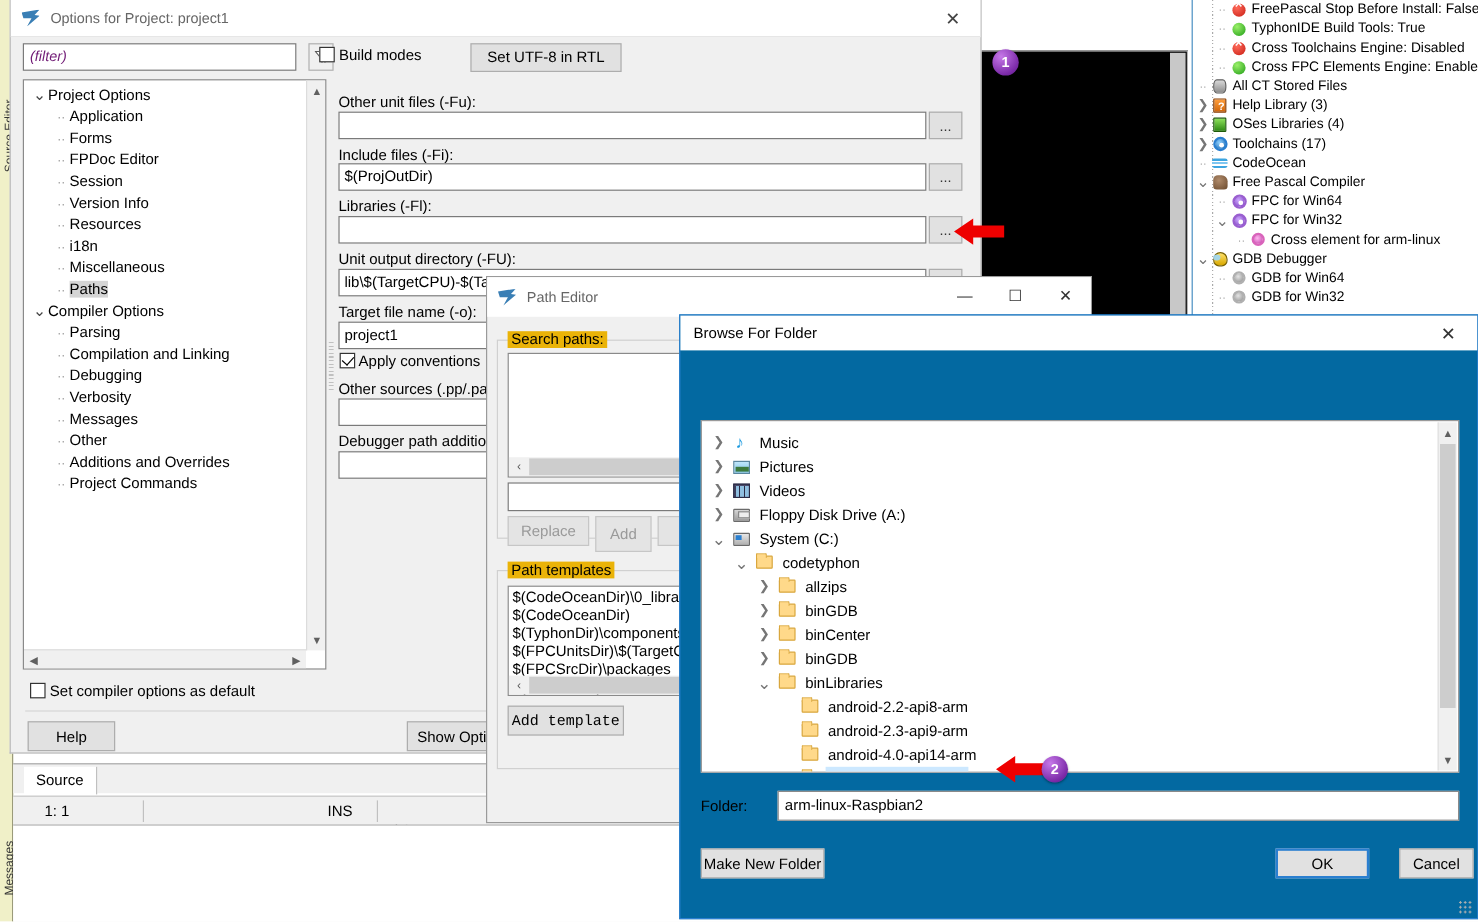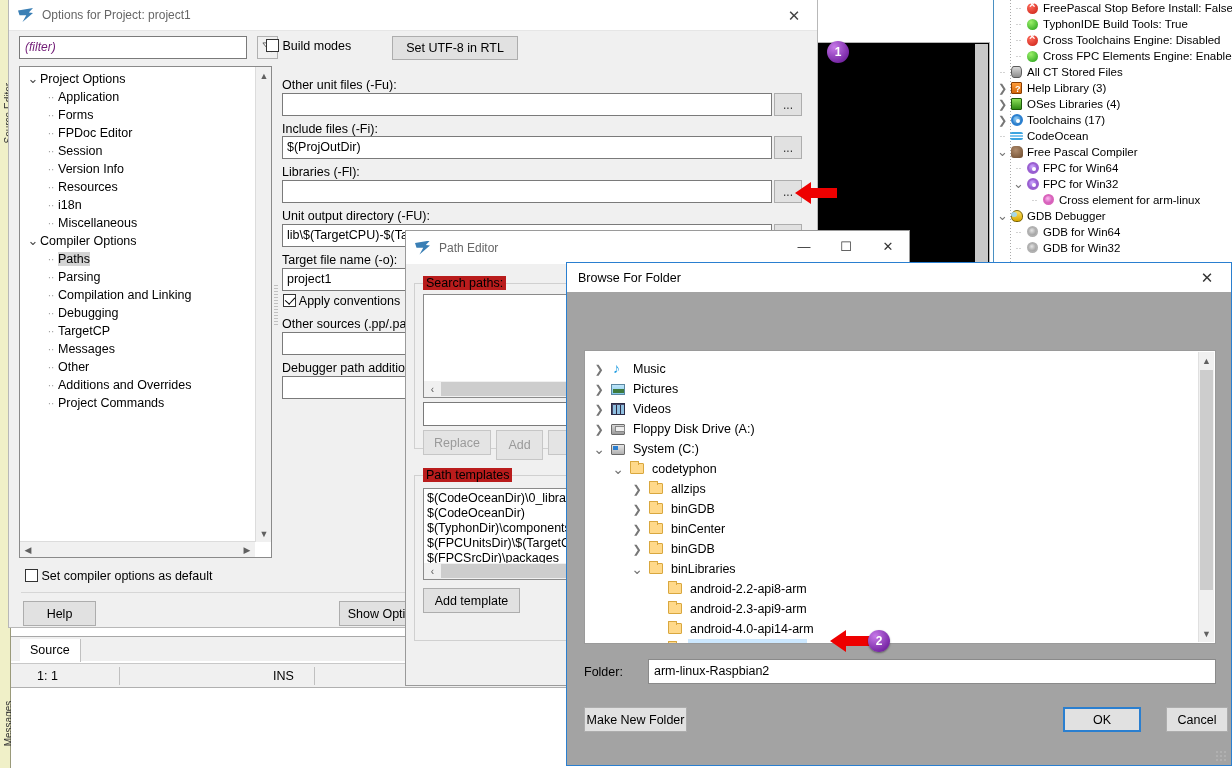--- a/index.html
+++ b/index.html
@@ -208,32 +208,32 @@
   .pe-win {
     left:405px; top:230px; width:505px; height:456px;
     background:#f0f0f0; border:1px solid #9a9a9a;
   }
   .pe-title { height:33px; background:#fff; display:flex; align-items:center; position:relative; }
   .pe-ctrls { position:absolute; right:0; top:0; height:32px; display:flex; }
   .group {
     position:absolute; border:1px solid #d0d0d0;
   }
   .group-cap {
-    position:absolute; top:-8px; left:8px; background:#b91c1c; padding:0 3px; font-size:12.5px;
+    position:absolute; top:-8px; left:8px; background:#eab308; padding:0 3px; font-size:12.5px;
   }
   .listbox { position:absolute; background:#fff; border:1px solid #8a8a8a; overflow:hidden; }
   .hsb { position:absolute; left:0; bottom:0; height:16px; right:0; background:#f0f0f0; display:flex; align-items:center; }
   .hsb-left { width:17px; text-align:center; color:#555; font-size:10px; }
   .hsb-thumb { height:14px; background:#cdcdcd; }
   .pt-row { font-size:12.5px; line-height:15px; white-space:nowrap; padding-left:3px; }
 
   
   .bff-win {
     left:566px; top:262px; width:666px; height:504px;
-    background:#a3a3a3; border:1px solid #2a7fd0;
+    background:#0369a1; border:1px solid #2a7fd0;
   }
   .bff-title { height:29px; background:#fff; display:flex; align-items:center; position:relative; padding-left:11px; font-size:12.5px;}
   .bff-x { position:absolute; right:8px; top:0; width:32px; height:29px; display:flex; align-items:center; justify-content:center; font-size:15px; color:#333;}
   .bff-tree {
     position:absolute; left:17px; top:87px; width:632px; height:294px;
     background:#fff; border:1px solid #9a9a9a; overflow:hidden;
   }
   .bff-row { height:20px; line-height:20px; display:flex; align-items:center; white-space:nowrap; font-size:12.5px; }
   .bff-exp { width:20px; flex:0 0 20px; text-align:center; color:#767676; font-size:11px; }
   .bff-ico { width:18px; height:16px; flex:0 0 18px; margin-right:4px; position:relative; }
@@ -467,26 +467,26 @@
       <div id="ot-rows" style="position:absolute;left:0;top:3px;right:17px;">
           <div class="ot-row" style="padding-left: 6px;"><span class="ot-chev" style="font-size: 13px;">⌄</span><span class="lbl">Project Options</span></div>
           <div class="ot-row" style="padding-left: 24px;"><span class="ot-chev dash">··</span><span class="lbl">Application</span></div>
           <div class="ot-row" style="padding-left: 24px;"><span class="ot-chev dash">··</span><span class="lbl">Forms</span></div>
           <div class="ot-row" style="padding-left: 24px;"><span class="ot-chev dash">··</span><span class="lbl">FPDoc Editor</span></div>
           <div class="ot-row" style="padding-left: 24px;"><span class="ot-chev dash">··</span><span class="lbl">Session</span></div>
           <div class="ot-row" style="padding-left: 24px;"><span class="ot-chev dash">··</span><span class="lbl">Version Info</span></div>
           <div class="ot-row" style="padding-left: 24px;"><span class="ot-chev dash">··</span><span class="lbl">Resources</span></div>
           <div class="ot-row" style="padding-left: 24px;"><span class="ot-chev dash">··</span><span class="lbl">i18n</span></div>
           <div class="ot-row" style="padding-left: 24px;"><span class="ot-chev dash">··</span><span class="lbl">Miscellaneous</span></div>
+          <div class="ot-row sel" style="padding-left: 24px;"><span class="ot-chev dash">··</span><span class="lbl">Paths</span></div>
           <div class="ot-row" style="padding-left: 6px;"><span class="ot-chev" style="font-size: 13px;">⌄</span><span class="lbl">Compiler Options</span></div>
-          <div class="ot-row sel" style="padding-left: 24px;"><span class="ot-chev dash">··</span><span class="lbl">Paths</span></div>
           <div class="ot-row" style="padding-left: 24px;"><span class="ot-chev dash">··</span><span class="lbl">Parsing</span></div>
           <div class="ot-row" style="padding-left: 24px;"><span class="ot-chev dash">··</span><span class="lbl">Compilation and Linking</span></div>
           <div class="ot-row" style="padding-left: 24px;"><span class="ot-chev dash">··</span><span class="lbl">Debugging</span></div>
-          <div class="ot-row" style="padding-left: 24px;"><span class="ot-chev dash">··</span><span class="lbl">TargetCP</span></div>
+          <div class="ot-row" style="padding-left: 24px;"><span class="ot-chev dash">··</span><span class="lbl">Verbosity</span></div>
           <div class="ot-row" style="padding-left: 24px;"><span class="ot-chev dash">··</span><span class="lbl">Messages</span></div>
           <div class="ot-row" style="padding-left: 24px;"><span class="ot-chev dash">··</span><span class="lbl">Other</span></div>
           <div class="ot-row" style="padding-left: 24px;"><span class="ot-chev dash">··</span><span class="lbl">Additions and Overrides</span></div>
           <div class="ot-row" style="padding-left: 24px;"><span class="ot-chev dash">··</span><span class="lbl">Project Commands</span></div>
         </div>
       <div class="ot-scroll">
         <div class="ot-arrow">▲</div>
         <div class="ot-arrow" style="position:absolute;bottom:0;">▼</div>
       </div>
       <div class="ot-hscroll">
@@ -572,21 +572,21 @@
             <div class="pt-row">$(TyphonDir)\components</div>
             <div class="pt-row">$(FPCUnitsDir)\$(TargetCP</div>
             <div class="pt-row">$(FPCSrcDir)\packages</div>
             <div class="pt-row">$(FPCBinDir)</div>
           </div>
         <div class="hsb">
           <div class="hsb-left">‹</div>
           <div class="hsb-thumb" style="width:440px;"></div>
         </div>
       </div>
-      <div class="btn" style="position:absolute; left:8px; top:112px; width:97px; height:25px;">Add template</div>
+      <div class="btn" style="position:absolute; left:8px; top:112px; width:97px; height:25px;font-family:Liberation Mono, monospace;">Add template</div>
     </div>
     <div class="grip2"></div>
   </div>
 
   <div class="win bff-win">
     <div class="bff-title">
       <span>Browse For Folder</span>
       <div class="bff-x">✕</div>
     </div>
 

